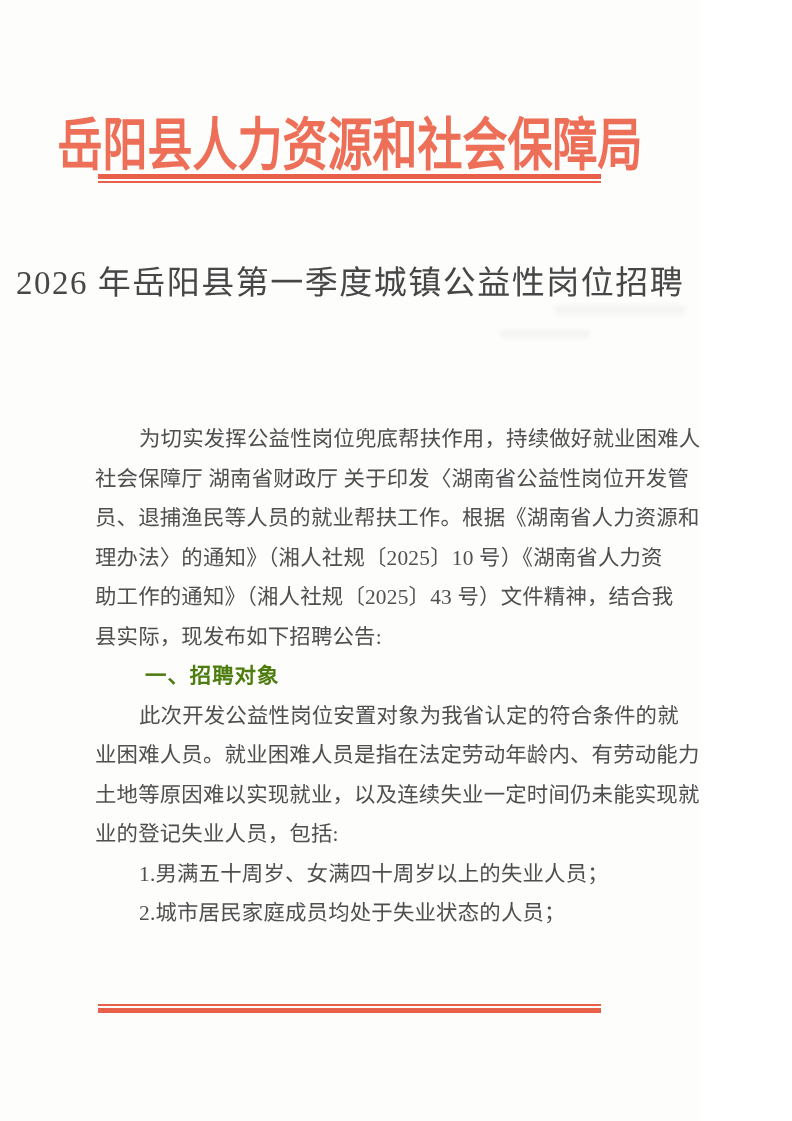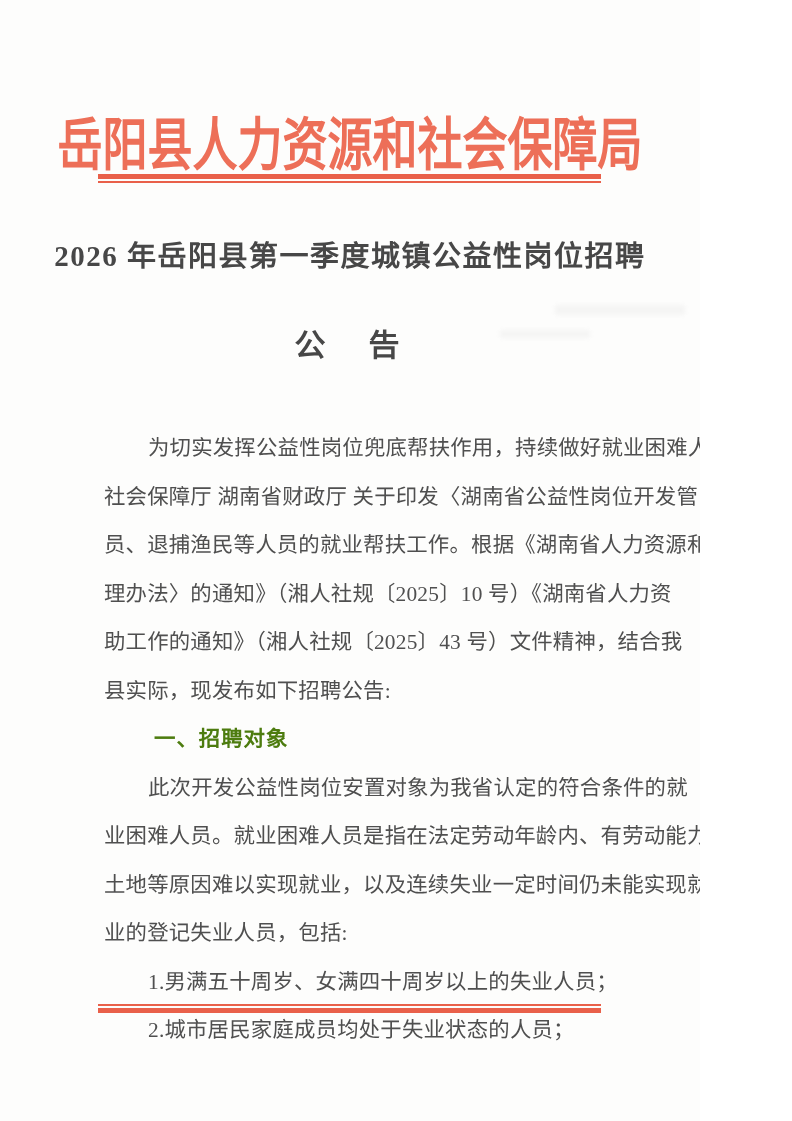--- a/index.html
+++ b/index.html
@@ -37,26 +37,26 @@
   }
   .rule-top { top: 174px; }
   .rule-bottom { top: 1004px; }
   .rule .bar { width: 100%; }
   .rule .thick { height: 5px; background: var(--accent-red, #e9604a); }
   .rule .thin  { height: 2px; background: var(--accent-red, #e9604a); }
   .rule .gap   { height: 2px; background: transparent; }
   
   .doc-title-1 {
     position: absolute;
-    top: 232px;
+    top: 256px;
     left: 0;
     width: 100%;
     text-align: center;
-    font-size: 29px;
-    font-weight: 700;
+    font-size: 33px;
+    font-weight: 400;
     letter-spacing: 1.5px;
     color: var(--title-text, #474747);
     white-space: pre;
   }
   .doc-title-2 {
     position: absolute;
     top: 320px;
     left: 0;
     width: 100%;
     text-align: center;
@@ -67,21 +67,21 @@
     white-space: pre;
   }
   
   .doc-body {
     position: absolute;
     top: 419px;
     left: 93px;
     width: 602px;
   }
   .line {
-    margin: 11px;
+    margin: 2px;
     height: 37.5px;
     line-height: 37.5px;
     font-size: 21.4px;
     color: var(--body-text, #4f4f4f);
     white-space: pre;
     letter-spacing: 0.2px;
   }
   .line.indent { padding-left: 44px; }
   .line.heading {
     font-family: "Liberation Sans", "DejaVu Sans", sans-serif;
@@ -112,21 +112,20 @@
     <div class="bar thick"></div>
     <div class="bar gap"></div>
     <div class="bar thin"></div>
   </div>
 
   <div class="ghost ghost-1"></div>
   <div class="ghost ghost-2"></div>
 
   <div class="doc-title-1">2026 年岳阳县第一季度城镇公益性岗位招聘</div>
 
-  <div class="doc-title-2">公　告</div>
 
   <div class="doc-body">
     <p class="line indent">为切实发挥公益性岗位兜底帮扶作用，持续做好就业困难人</p>
     <p class="line">社会保障厅 湖南省财政厅 关于印发〈湖南省公益性岗位开发管</p>
     <p class="line">员、退捕渔民等人员的就业帮扶工作。根据《湖南省人力资源和</p>
     <p class="line">理办法〉的通知》（湘人社规〔2025〕10 号）《湖南省人力资</p>
     <p class="line">助工作的通知》（湘人社规〔2025〕43 号）文件精神，结合我</p>
     <p class="line">县实际，现发布如下招聘公告:</p>
     <p class="line heading">一、招聘对象</p>
     <p class="line indent">此次开发公益性岗位安置对象为我省认定的符合条件的就</p>

